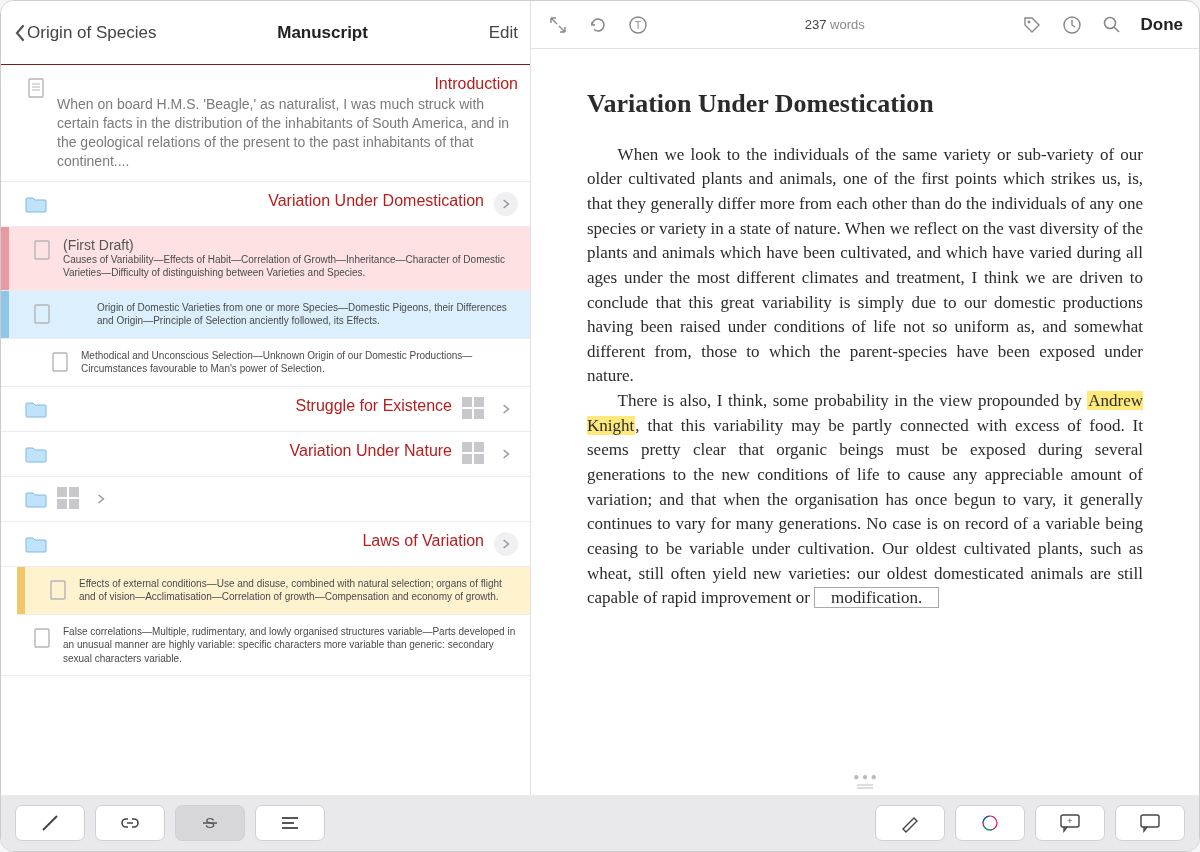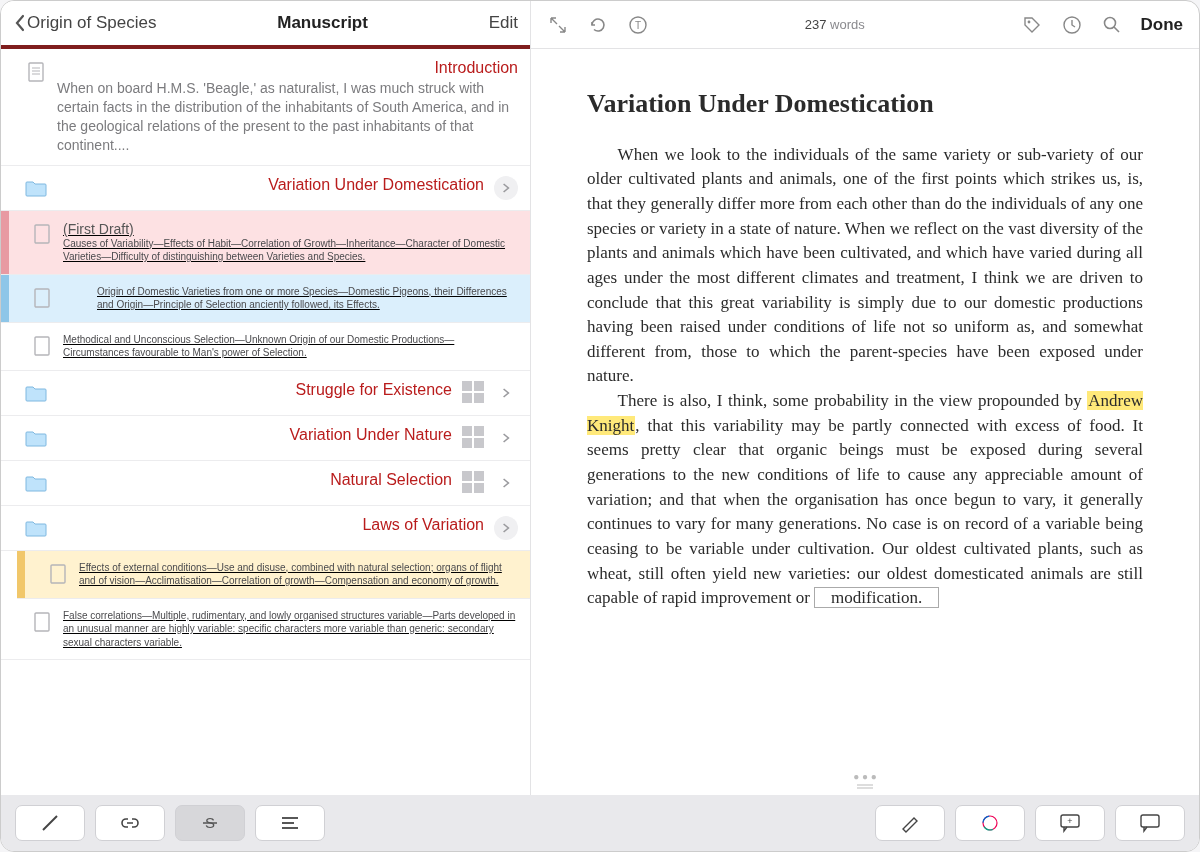--- a/index.html
+++ b/index.html
@@ -5,21 +5,21 @@
   * { box-sizing: border-box; margin:0; padding:0; }
   html,body { width:1200px; height:852px; font-family: -apple-system, "Helvetica Neue", Arial, sans-serif; background:#f5f5f7; }
   .app { display:flex; flex-direction:column; width:1200px; height:852px; border:1px solid #ccc; border-radius:14px; overflow:hidden; background:#fff;}
   
   
   .body { display:flex; flex:1; overflow:hidden; }
   .left { width:530px; background:#fff; border-right:1px solid #e3e3e5; display:flex; flex-direction:column; }
   .right { flex:1; display:flex; flex-direction:column; }
 
   
-  .lhead { height:48px; display:flex; align-items:center; padding:0 12px; border-bottom:4px solid #7f1d1d; }
+  .lhead { height:64px; display:flex; align-items:center; padding:0 12px; border-bottom:1px solid #7f1d1d; }
   .back { display:flex; align-items:center; color:#444; font-size:17px; }
   .back svg { width:14px; height:20px; }
   .ltitle { flex:1; text-align:center; font-weight:600; font-size:17px; color:#222; }
   .ledit { color:#444; font-size:17px; }
 
   
   .outline { flex:1; overflow-y:auto; font-size:14.5px; }
   .row { border-bottom:1px solid #ececee; display:flex; padding:10px 12px 10px 24px; align-items:flex-start; gap:10px; position:relative;}
   .row .stripe{ position:absolute; left:0; top:0; bottom:0; width:8px;}
   .row.sel-pink { background:#fde1e3;} .row.sel-pink .stripe{background:#e89aa2;}
@@ -29,21 +29,21 @@
   .doc-ic svg rect{ stroke:#b5b5b9; stroke-width:1.4; fill:none;}
   .rowbody { flex:1; }
   .rowtitle { font-weight:400; color:#b91c1c; font-size:16px;text-align:right; }
   .rowsyn { color:#7b7b7e; font-size:14px; line-height:1.35; margin-top:2px;}
   .rownote { color:#4a4a4d; font-size:10px; line-height:1.35; }
   .draftlbl { color:#555; font-size:14px; }
   .chev { width:24px; height:24px; border-radius:12px; background:#f0f0f2; display:flex; align-items:center; justify-content:center; flex-shrink:0;}
   .chev svg{ width:8px; height:12px; stroke:#9a9a9e; fill:none; stroke-width:2;}
   .grid-ic { width:22px; height:22px; flex-shrink:0; display:grid; grid-template:1fr 1fr/1fr 1fr; gap:2px;}
   .grid-ic span{ background:#c8c8cc;}
-  .subrow { padding-left:72px;text-decoration:underline; }
+  .subrow { padding-left:72px; }
 
   
   .rhead { height:48px; display:flex; align-items:center; padding:0 16px; gap:18px; border-bottom:1px solid #e3e3e5; color:#7b7b80;}
   .rhead .sp{ flex:1;}
   .rhead .ico{ width:22px; height:22px; display:flex; align-items:center; justify-content:center;}
   .wc { font-size:13px; color:#8a8a8e; }
   .wc b{ color:#444; font-weight:500;}
   .done { font-weight:600; color:#222; font-size:17px;}
 
   
@@ -133,21 +133,21 @@
           <span class="doc-ic">
               <svg width="20" height="22">
                 <rect x="3" y="2" width="14" height="18" rx="1"></rect>
               </svg>
             </span>
           <div class="rowbody">
               <div class="rownote">Origin of Domestic Varieties from one or more Species—Domestic Pigeons, their Differences and Origin—Principle of Selection anciently followed, its Effects.</div>
             </div>
         </div>
 
-        <div class="row subrow" style="padding-left:30px">
+        <div class="row subrow" style="padding-left:48px">
           <span class="doc-ic">
               <svg width="20" height="22">
                 <rect x="3" y="2" width="14" height="18" rx="1"></rect>
               </svg>
             </span>
           <div class="rowbody">
               <div class="rownote">Methodical and Unconscious Selection—Unknown Origin of our Domestic Productions—Circumstances favourable to Man's power of Selection.</div>
             </div>
         </div>
 
@@ -194,23 +194,20 @@
               </svg>
             </span>
         </div>
 
         <div class="row">
           <span class="folder-ic">
               <svg width="22" height="18">
                 <path d="M1 4 v11 a1 1 0 0 0 1 1 h18 a1 1 0 0 0 1-1 V5 a1 1 0 0 0-1-1 H10 L8 2 H2 a1 1 0 0 0-1 1z" fill="#bfe3fb" stroke="#7fb8e0"></path>
               </svg>
             </span>
-          <div class="rowbody">
-              <div class="rowtitle">Natural Selection</div>
-            </div>
           <span class="grid-ic">
               <span></span>
               <span></span>
               <span></span>
               <span></span>
             </span>
           <span class="chev" style="background:none">
               <svg viewBox="0 0 10 14">
                 <path d="M2 2 L8 7 L2 12"></path>
               </svg>

